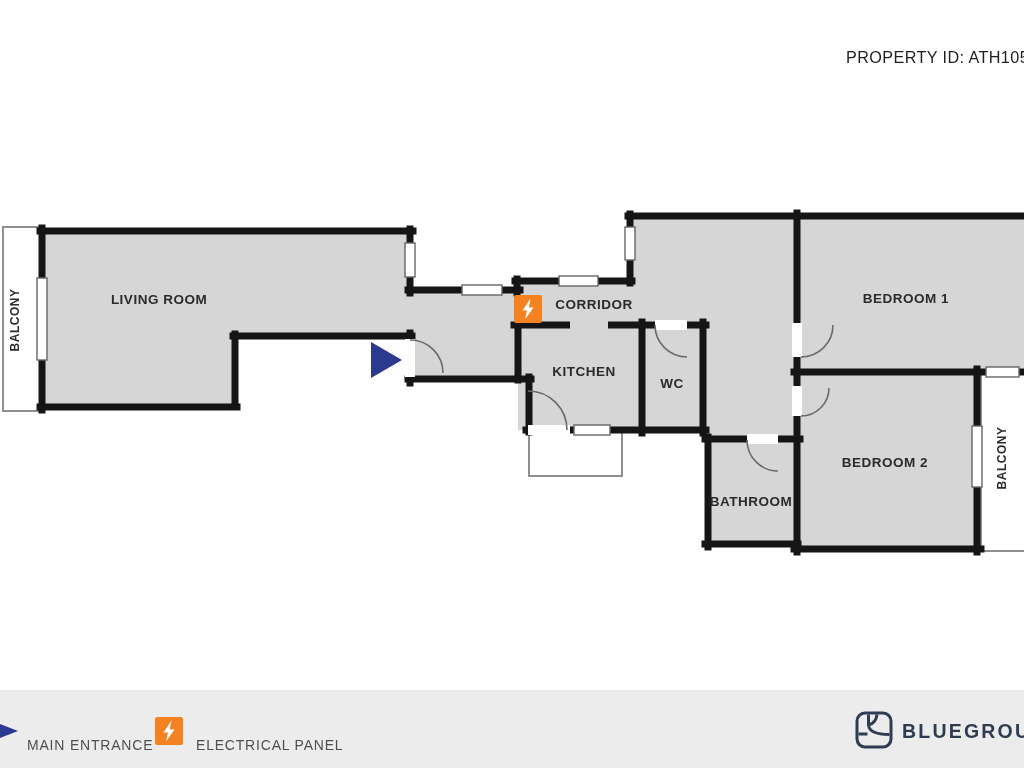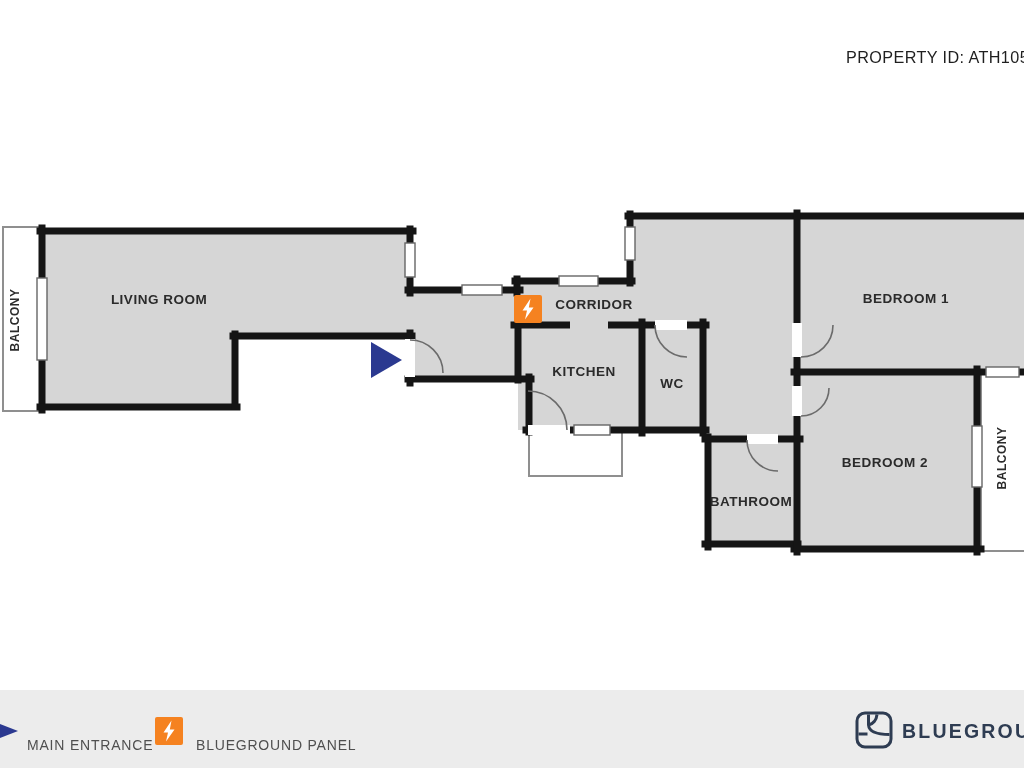--- a/index.html
+++ b/index.html
@@ -128,21 +128,21 @@
   <div class="legend-bar">
     <svg class="tri" viewBox="0 0 26 20" preserveAspectRatio="none">
       <polygon points="0,0 26,10 0,20" style="fill:var(--accent-blue)"></polygon>
     </svg>
     <span class="legend-text main">MAIN ENTRANCE</span>
 
     <svg class="bolt-badge" viewBox="0 0 28 28">
       <rect x="0" y="0" width="28" height="28" rx="2" style="fill:var(--panel-orange)"></rect>
       <path d="M16.5 3.5 L8.5 15.5 L13 15.5 L11 24.5 L19.5 12.5 L14.8 12.5 Z" fill="#ffffff"></path>
     </svg>
-    <span class="legend-text panel">BLUEGROUND PANEL</span>
+    <span class="legend-text panel">ELECTRICAL PANEL</span>
 
     <div class="brand">
       <svg class="brand-icon" viewBox="0 0 38 38" fill="none">
         <g style="stroke:var(--brand-navy)" stroke-width="3" fill="none">
           <rect x="2" y="2" width="34" height="34" rx="8"></rect>
           <path d="M13.5 3.5 L13.5 14"></path>
           <path d="M3.5 23 L12.5 23"></path>
           <path d="M13.5 14 C 14 20 20 23.5 34.5 23.5"></path>
           <path d="M13.5 14 C 18 13 21.5 9 22 3.5"></path>
         </g>

